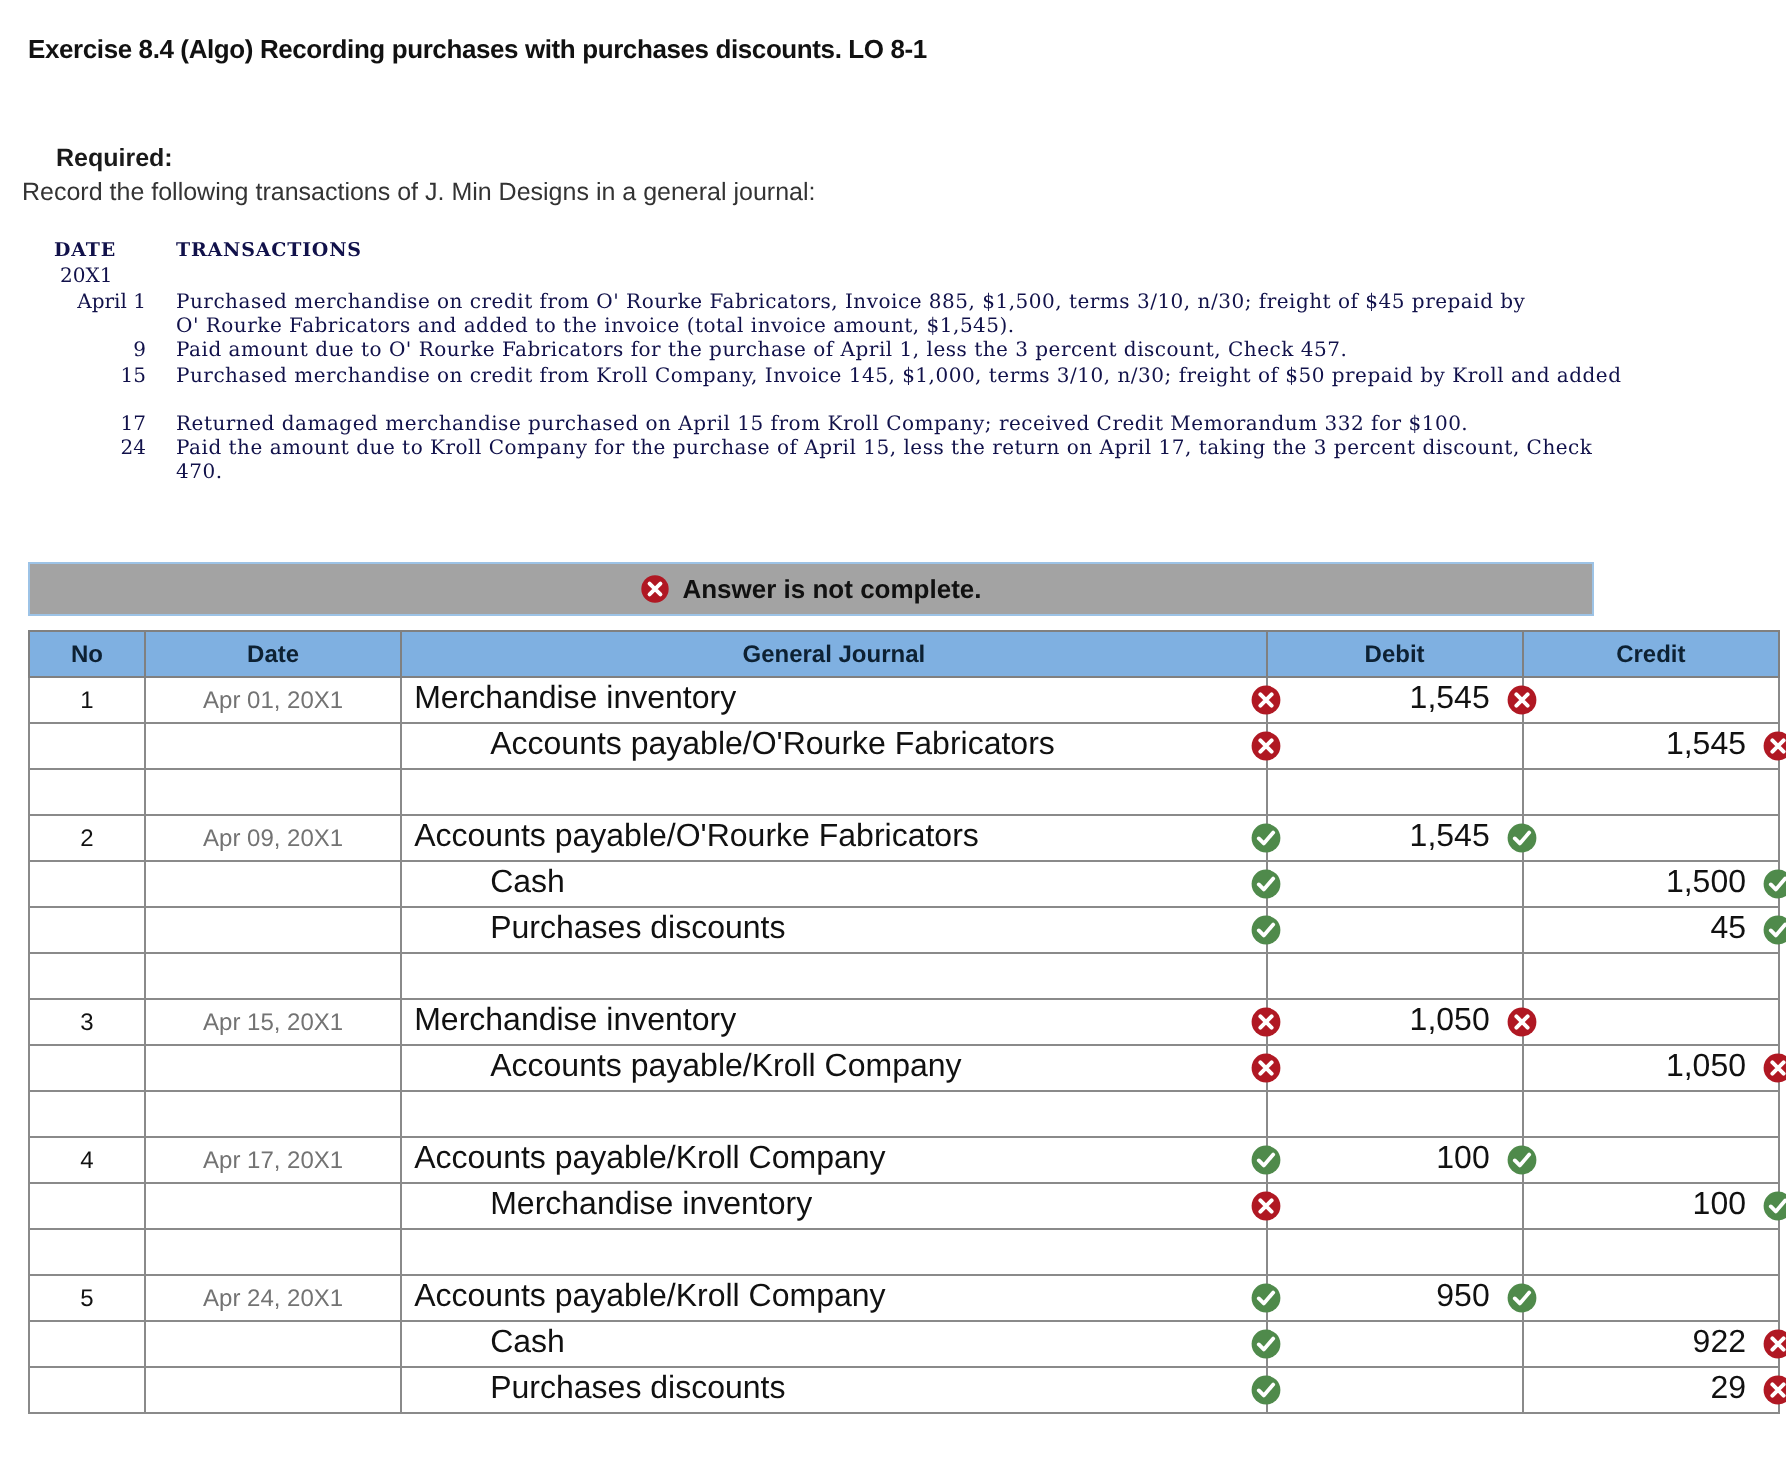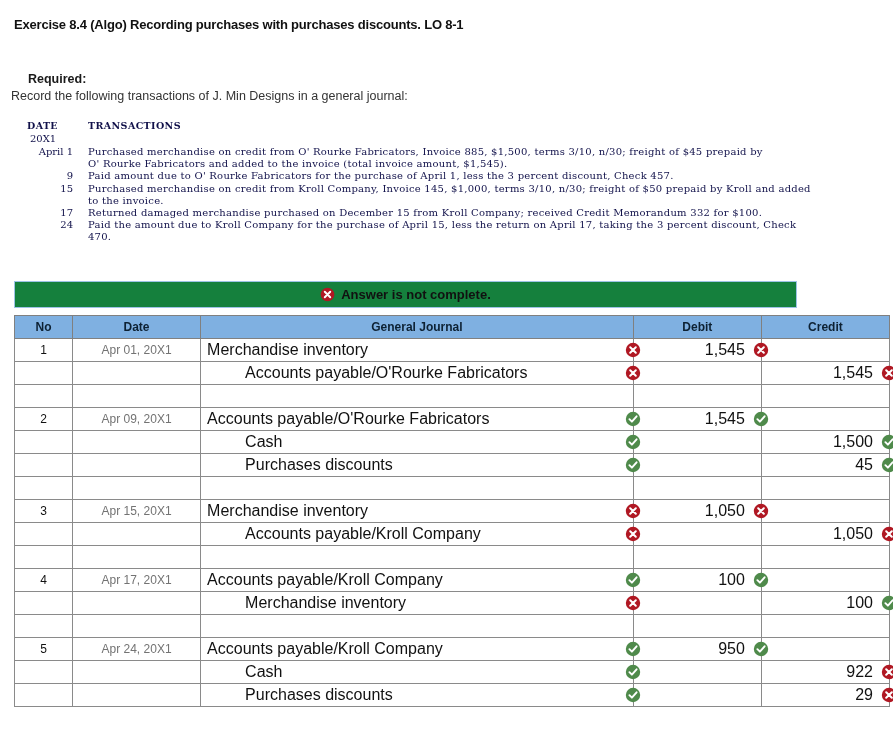--- a/index.html
+++ b/index.html
@@ -111,21 +111,21 @@
     padding-left: 0px;
   }
 
   
   .banner {
     position: absolute;
     left: 14px;
     top: 281px;
     width: 783px;
     height: 27px;
-    background: #15803d;
+    background: #a3a3a3;
     border: 1px solid #9dc3e6;
     display: flex;
     align-items: center;
     justify-content: center;
     box-sizing: border-box;
   }
   .banner .banner-text {
     font-size: 13px;
     font-weight: bold;
     color: #111111;
@@ -248,27 +248,26 @@
       <div class="trans-row" style="min-height: 12.2px;">
         <span class="t-date">9</span>
         <span class="t-body">
           <span class="ln">Paid amount due to O' Rourke Fabricators for the purchase of April 1, less the 3 percent discount, Check 457.</span>
         </span>
       </div>
       <div class="trans-row" style="min-height: 24.4px;">
         <span class="t-date">15</span>
         <span class="t-body">
           <span class="ln">Purchased merchandise on credit from Kroll Company, Invoice 145, $1,000, terms 3/10, n/30; freight of $50 prepaid by Kroll and added</span>
-          <span class="ln ind">to the invoice.</span>
         </span>
       </div>
       <div class="trans-row" style="min-height: 12.2px;">
         <span class="t-date">17</span>
         <span class="t-body">
-          <span class="ln">Returned damaged merchandise purchased on December 15 from Kroll Company; received Credit Memorandum 332 for $100.</span>
+          <span class="ln">Returned damaged merchandise purchased on April 15 from Kroll Company; received Credit Memorandum 332 for $100.</span>
         </span>
       </div>
       <div class="trans-row" style="min-height: 24.4px;">
         <span class="t-date">24</span>
         <span class="t-body">
           <span class="ln">Paid the amount due to Kroll Company for the purchase of April 15, less the return on April 17, taking the 3 percent discount, Check</span>
           <span class="ln ind">470.</span>
         </span>
       </div>
     </div>

